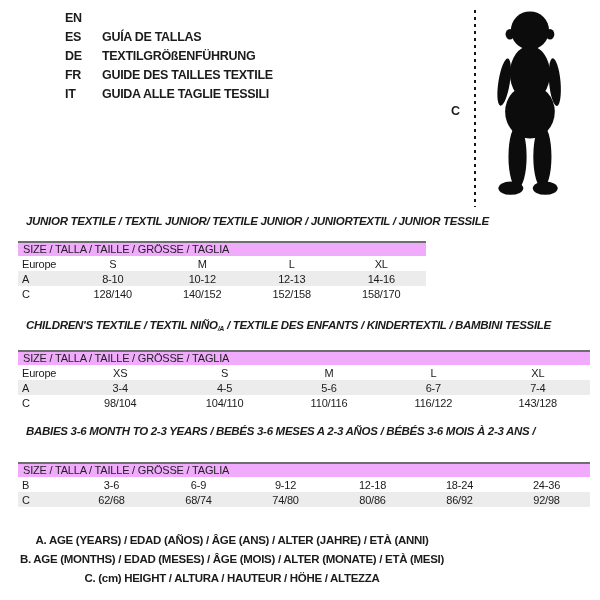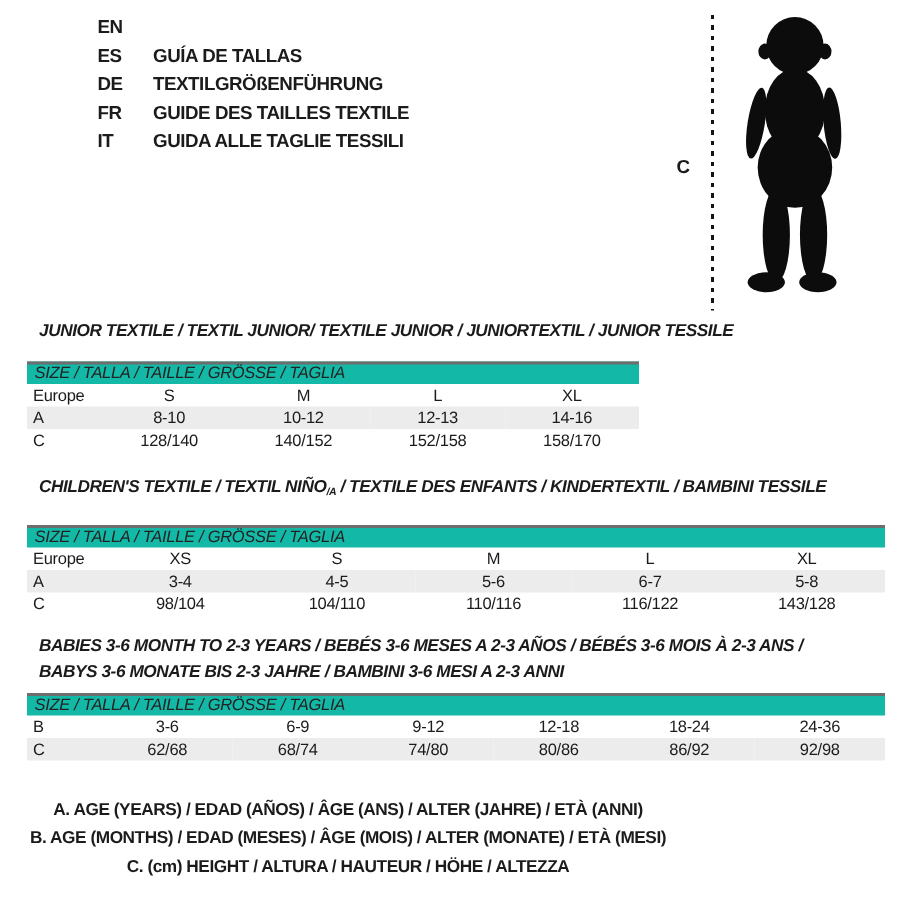--- a/index.html
+++ b/index.html
@@ -18,22 +18,22 @@
   .measure-label{position:absolute;left:451px;top:104px;font-size:12.5px;font-weight:700;}
   .silhouette{position:absolute;left:486px;top:8px;}
 
   
   .section-title{position:absolute;left:26px;font-size:11.5px;font-weight:700;
      letter-spacing:-0.3px;white-space:nowrap;font-style:italic;}
   .section-title .subsc{font-size:7px;vertical-align:-2px;}
   .two-line{line-height:17px;white-space:normal;width:560px;}
 
   .tablewrap{position:absolute;left:18px;}
-  .size-bar{height:13px;background:#14b8a6;border-top:2px solid #6e6e6e;
-     font-size:11px;line-height:13px;padding-left:5px;color:#222;letter-spacing:-0.2px;font-style:italic;}
+  .size-bar{height:13px;background:#f0abfc;border-top:2px solid #6e6e6e;
+     font-size:11px;line-height:13px;padding-left:5px;color:#222;letter-spacing:-0.2px;}
   table.sizes{border-collapse:collapse;table-layout:fixed;width:100%;}
   table.sizes td{height:15px;font-size:11px;letter-spacing:-0.2px;
      text-align:center;padding:0;vertical-align:middle;}
   table.sizes td.lbl{text-align:left;padding-left:4px;}
   tr.striped td{background:#ececec;}
   col.c-label{width:50px;}
 
   
   .footnotes{position:absolute;left:20px;top:531px;line-height:19px;
      font-size:11.5px;font-weight:700;letter-spacing:-0.3px;text-align:center;}
@@ -140,37 +140,36 @@
         <td>M</td>
         <td>L</td>
         <td>XL</td>
       </tr>
       <tr class="striped">
         <td class="lbl">A</td>
         <td>3-4</td>
         <td>4-5</td>
         <td>5-6</td>
         <td>6-7</td>
-        <td>5-8</td>
+        <td>7-4</td>
       </tr>
       <tr>
         <td class="lbl">C</td>
         <td>98/104</td>
         <td>104/110</td>
         <td>110/116</td>
         <td>116/122</td>
         <td>143/128</td>
       </tr>
     </tbody>
       </table>
   </div>
 
   <div class="section-title two-line" style="top:423px;">
     <div>BABIES 3-6 MONTH TO 2-3 YEARS / BEBÉS 3-6 MESES A 2-3 AÑOS / BÉBÉS 3-6 MOIS À 2-3 ANS /</div>
-    <div>BABYS 3-6 MONATE BIS 2-3 JAHRE / BAMBINI 3-6 MESI A 2-3 ANNI</div>
   </div>
   <div class="tablewrap" style="top:462px;width:572px;">
     <div class="size-bar">SIZE / TALLA / TAILLE / GRÖSSE / TAGLIA</div>
     <table class="sizes">
       <colgroup>
           <col class="c-label">
           <col>
           <col>
           <col>
           <col>

